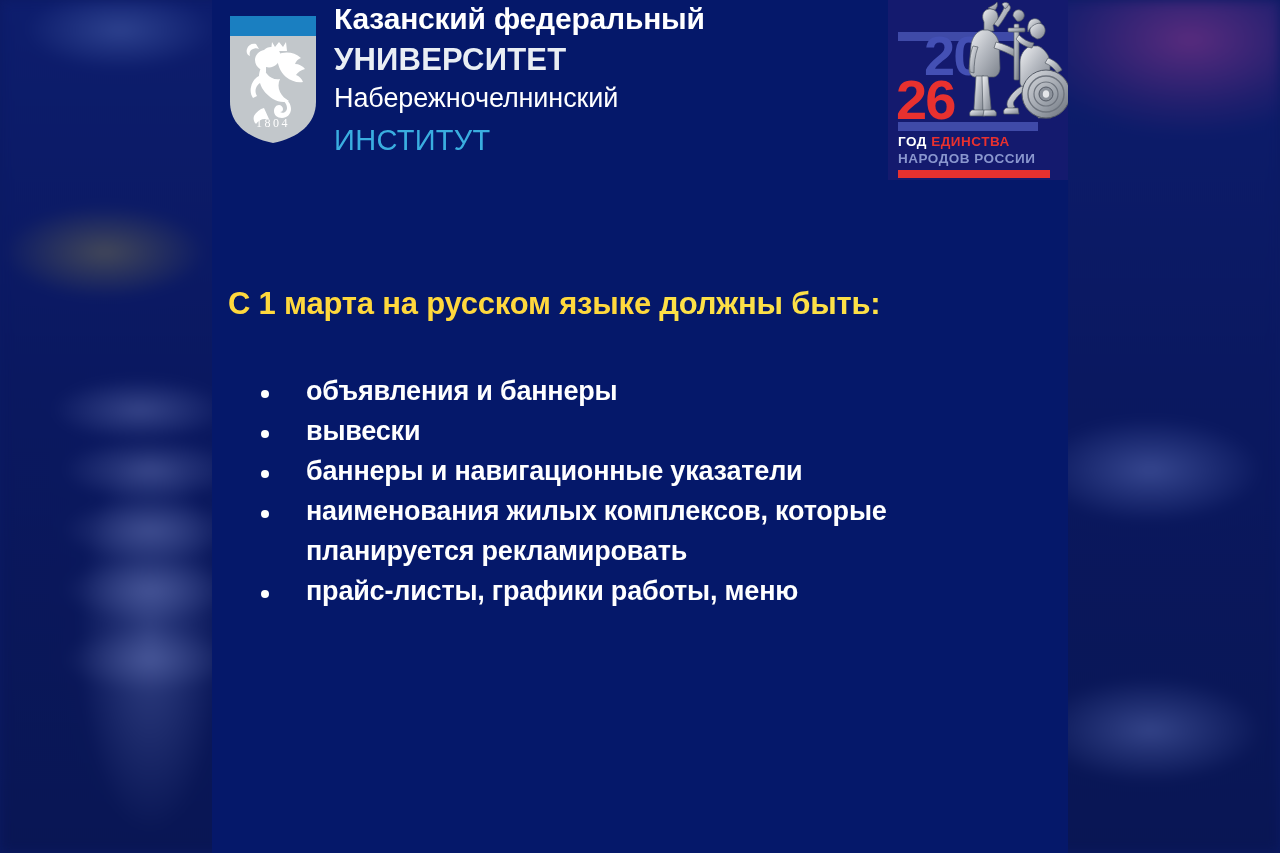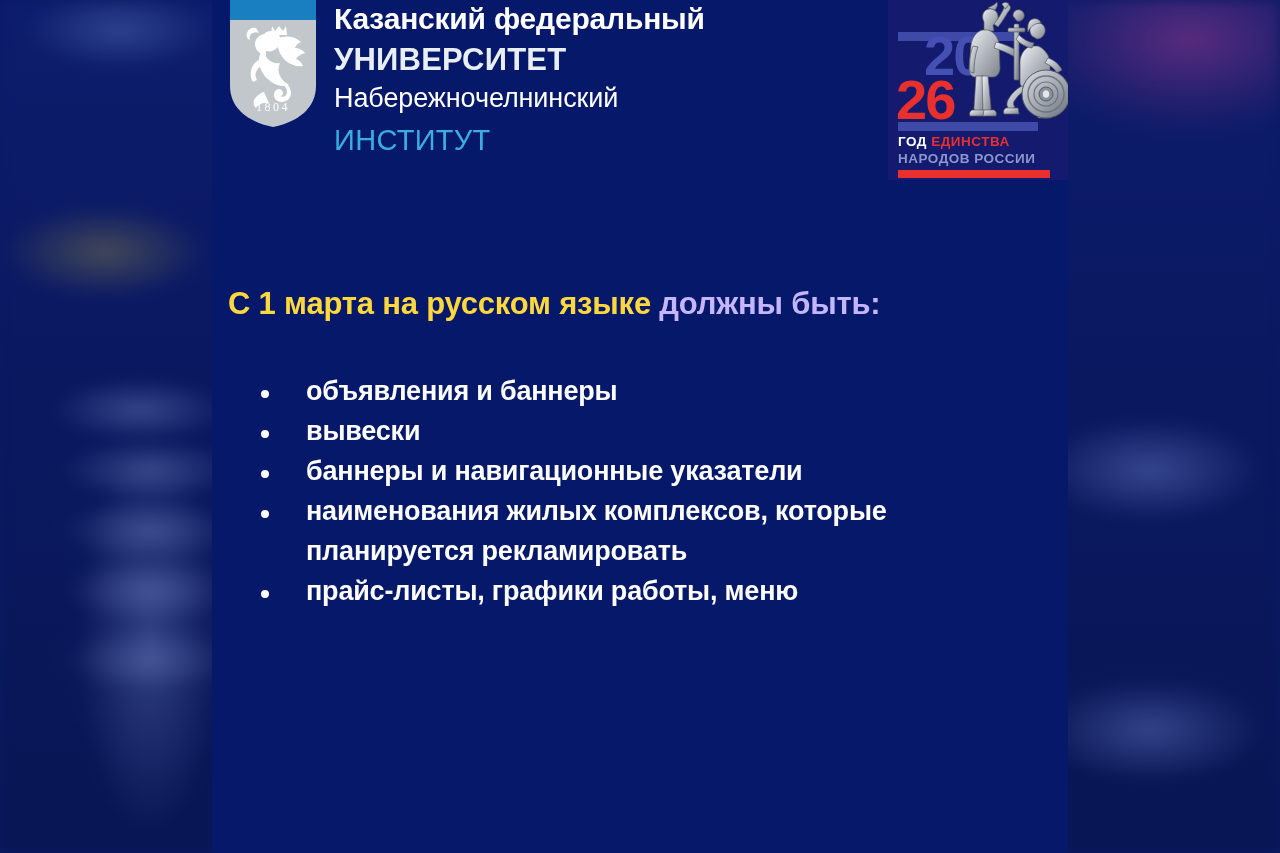--- a/index.html
+++ b/index.html
@@ -60,20 +60,21 @@
     top: 0;
     display: flex;
     align-items: flex-start;
     gap: 16px;
   }
   .shield {
     position: relative;
     width: 90px;
     height: 128px;
     flex: none;
+    margin-top: 16px;
   }
   .shield svg { display: block; }
   .wordmark {
     padding-top: 4px;
     line-height: 1;
   }
   .wm-line1 {
     color: #ffffff;
     font-size: 30px;
     font-weight: bold;
@@ -182,21 +183,21 @@
     position: absolute;
     left: 16px;
     top: 286px;
     font-size: 31px;
     font-weight: bold;
     line-height: 1.18;
     white-space: nowrap;
     letter-spacing: -0.2px;
   }
   .heading .hl { color: #ffd83d; }
-  .heading .pl { color: #c4b5fd; text-align: center; }
+  .heading .pl { color: #fde047; text-align: center; }
 
   
   .bullets {
     position: absolute;
     left: 34px;
     top: 372px;
     width: 790px;
     list-style: none;
     margin: 0;
     padding: 0;

